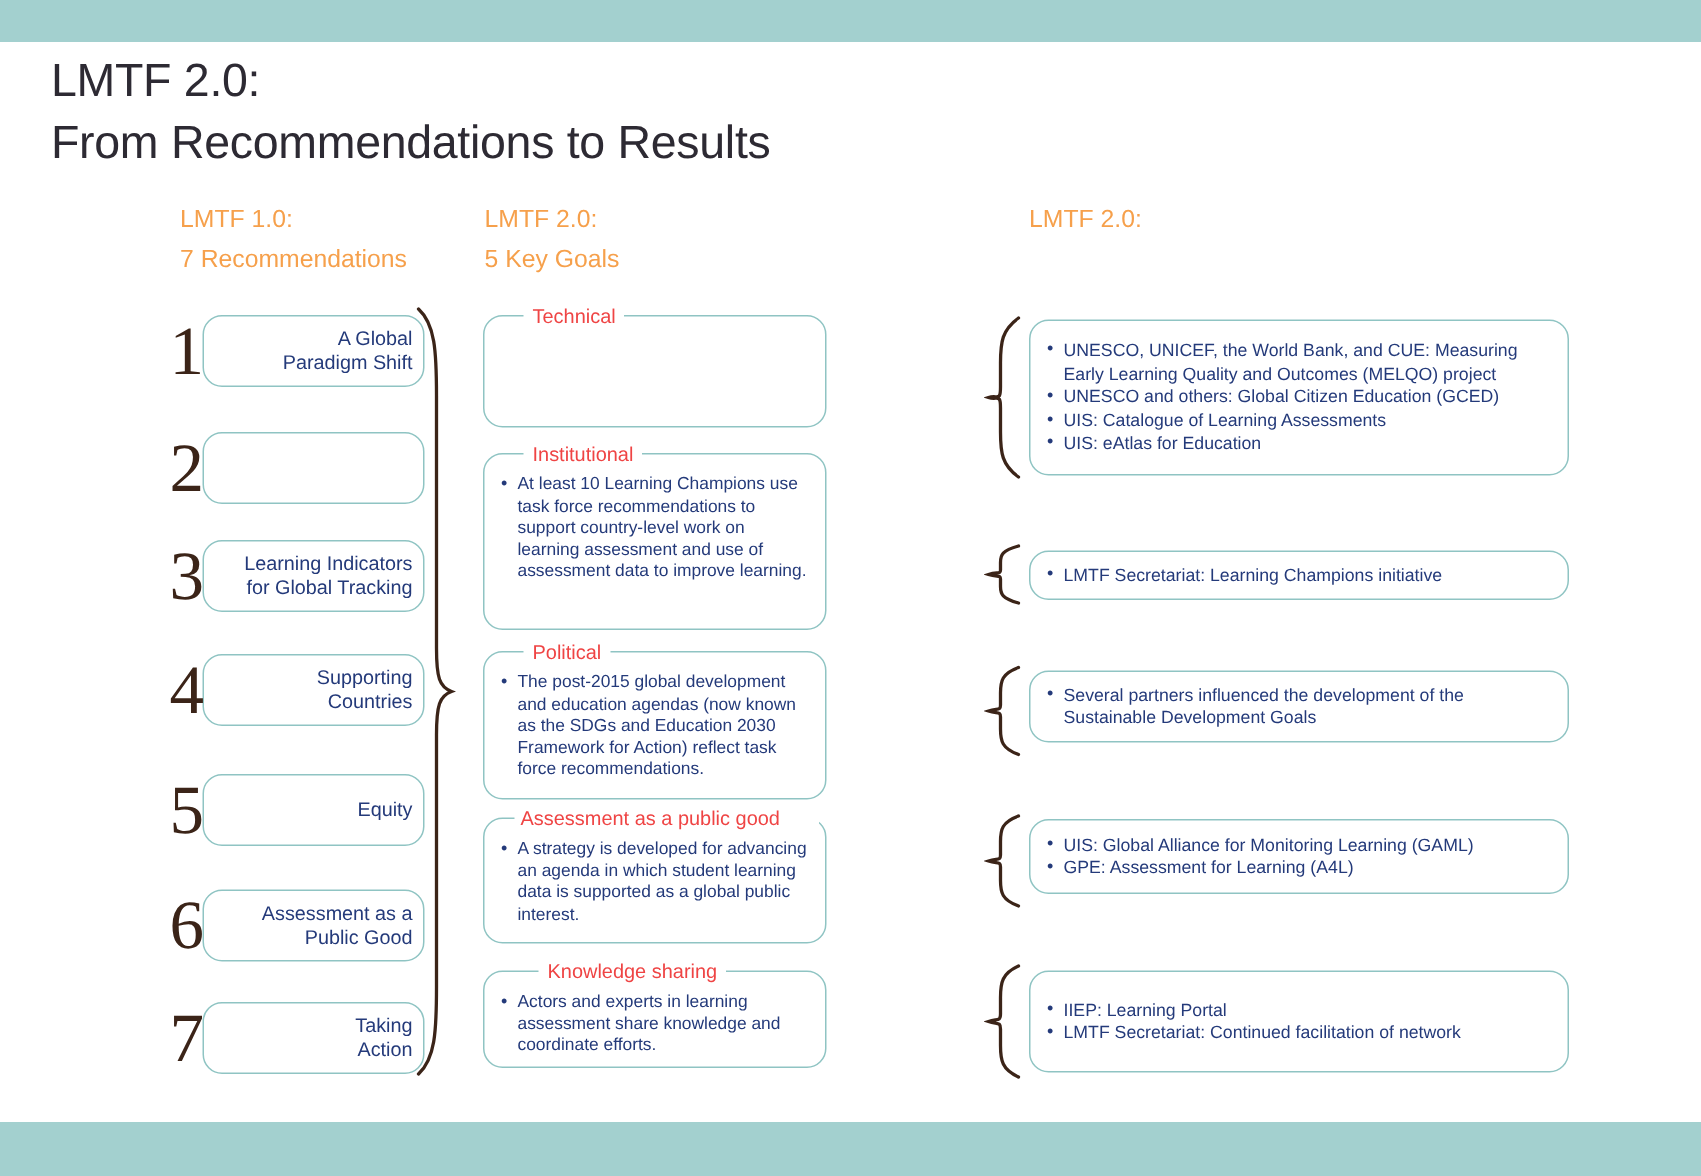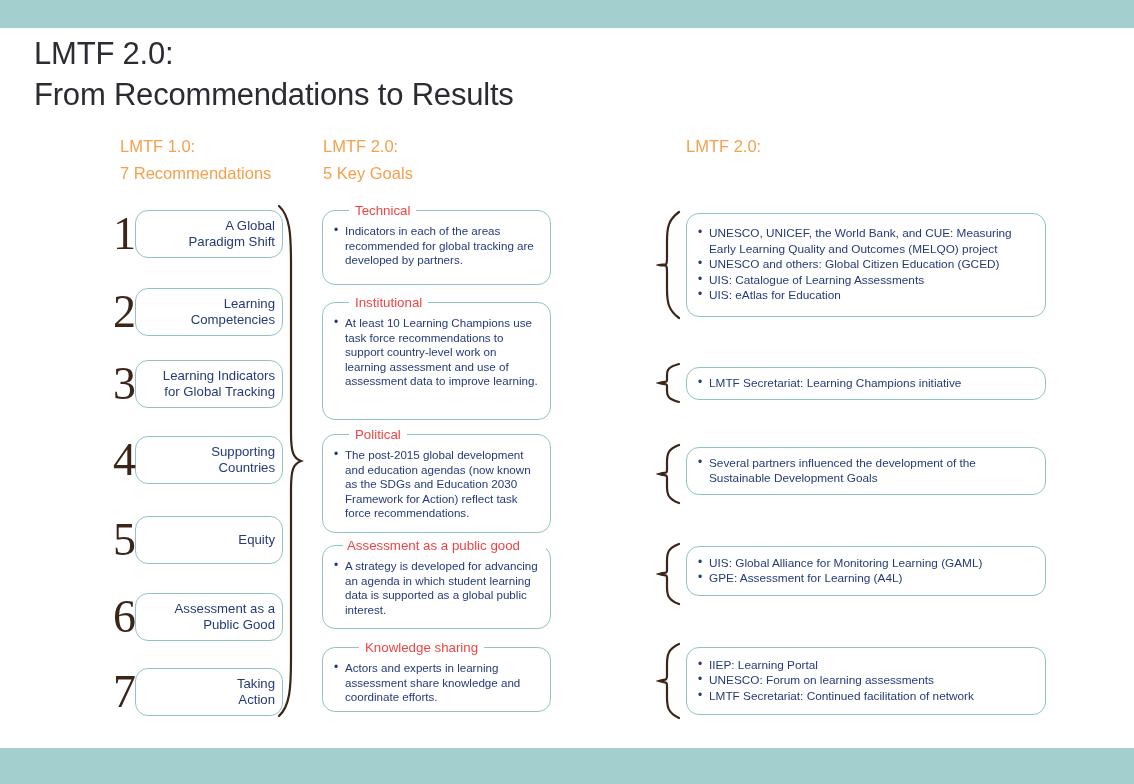--- a/index.html
+++ b/index.html
@@ -224,24 +224,20 @@
     <div class="rec-num">1</div>
     <div class="rec-label">
       <span>A Global</span>
       <span>Paradigm Shift</span>
     </div>
   </div>
 
   <div class="rec-row" style="top:288px">
     <div class="rec-box"></div>
     <div class="rec-num">2</div>
-    <div class="rec-label">
-      <span>Learning</span>
-      <span>Competencies</span>
-    </div>
   </div>
 
   <div class="rec-row" style="top:360px">
     <div class="rec-box"></div>
     <div class="rec-num">3</div>
     <div class="rec-label">
       <span>Learning Indicators</span>
       <span>for Global Tracking</span>
     </div>
   </div>
@@ -283,25 +279,20 @@
 
   <svg id="left-brace" viewBox="0 0 28 514" preserveAspectRatio="none">
     <path d="M3,2 C14,12 15,30 15,60 L15,228 C15,248 17,254 25,257 C17,260 15,266 15,286 L15,454 C15,484 14,502 3,512" fill="none" stroke="#3b2418" stroke-width="2.2" stroke-linecap="round"></path>
   </svg>
 </div>
 
 <div id="col-mid">
 
   <div class="goal" style="top:210px; height:75px">
     <div class="goal-legend pos-left">Technical</div>
-    <div class="goal-body">
-      <ul>
-        <li>Indicators in each of the areas recommended for global tracking are developed by partners.</li>
-      </ul>
-    </div>
   </div>
 
   <div class="goal" style="top:302px; height:118px">
     <div class="goal-legend pos-left">Institutional</div>
     <div class="goal-body">
       <ul>
         <li>At least 10 Learning Champions use task force recommendations to support country-level work on learning assessment and use of assessment data to improve learning.</li>
       </ul>
     </div>
   </div>
@@ -384,18 +375,17 @@
     </div>
   </div>
 
   <svg class="ach-brace" style="top:642px; height:78px" viewBox="0 0 26 78" preserveAspectRatio="none">
     <path d="M23,2 C12,7 11,13 11,23 L11,34 C11,39 9,37 3,39 C9,41 11,39 11,44 L11,55 C11,65 12,71 23,76" fill="none" stroke="#3b2418" stroke-width="2.2" stroke-linecap="round"></path>
   </svg>
   <div class="ach" style="top:647px; height:68px">
     <div class="ach-body">
       <ul>
         <li>IIEP: Learning Portal</li>
-        <li>UNESCO: Forum on learning assessments</li>
         <li>LMTF Secretariat: Continued facilitation of network</li>
       </ul>
     </div>
   </div>
 </div>
 
 </body></html>

